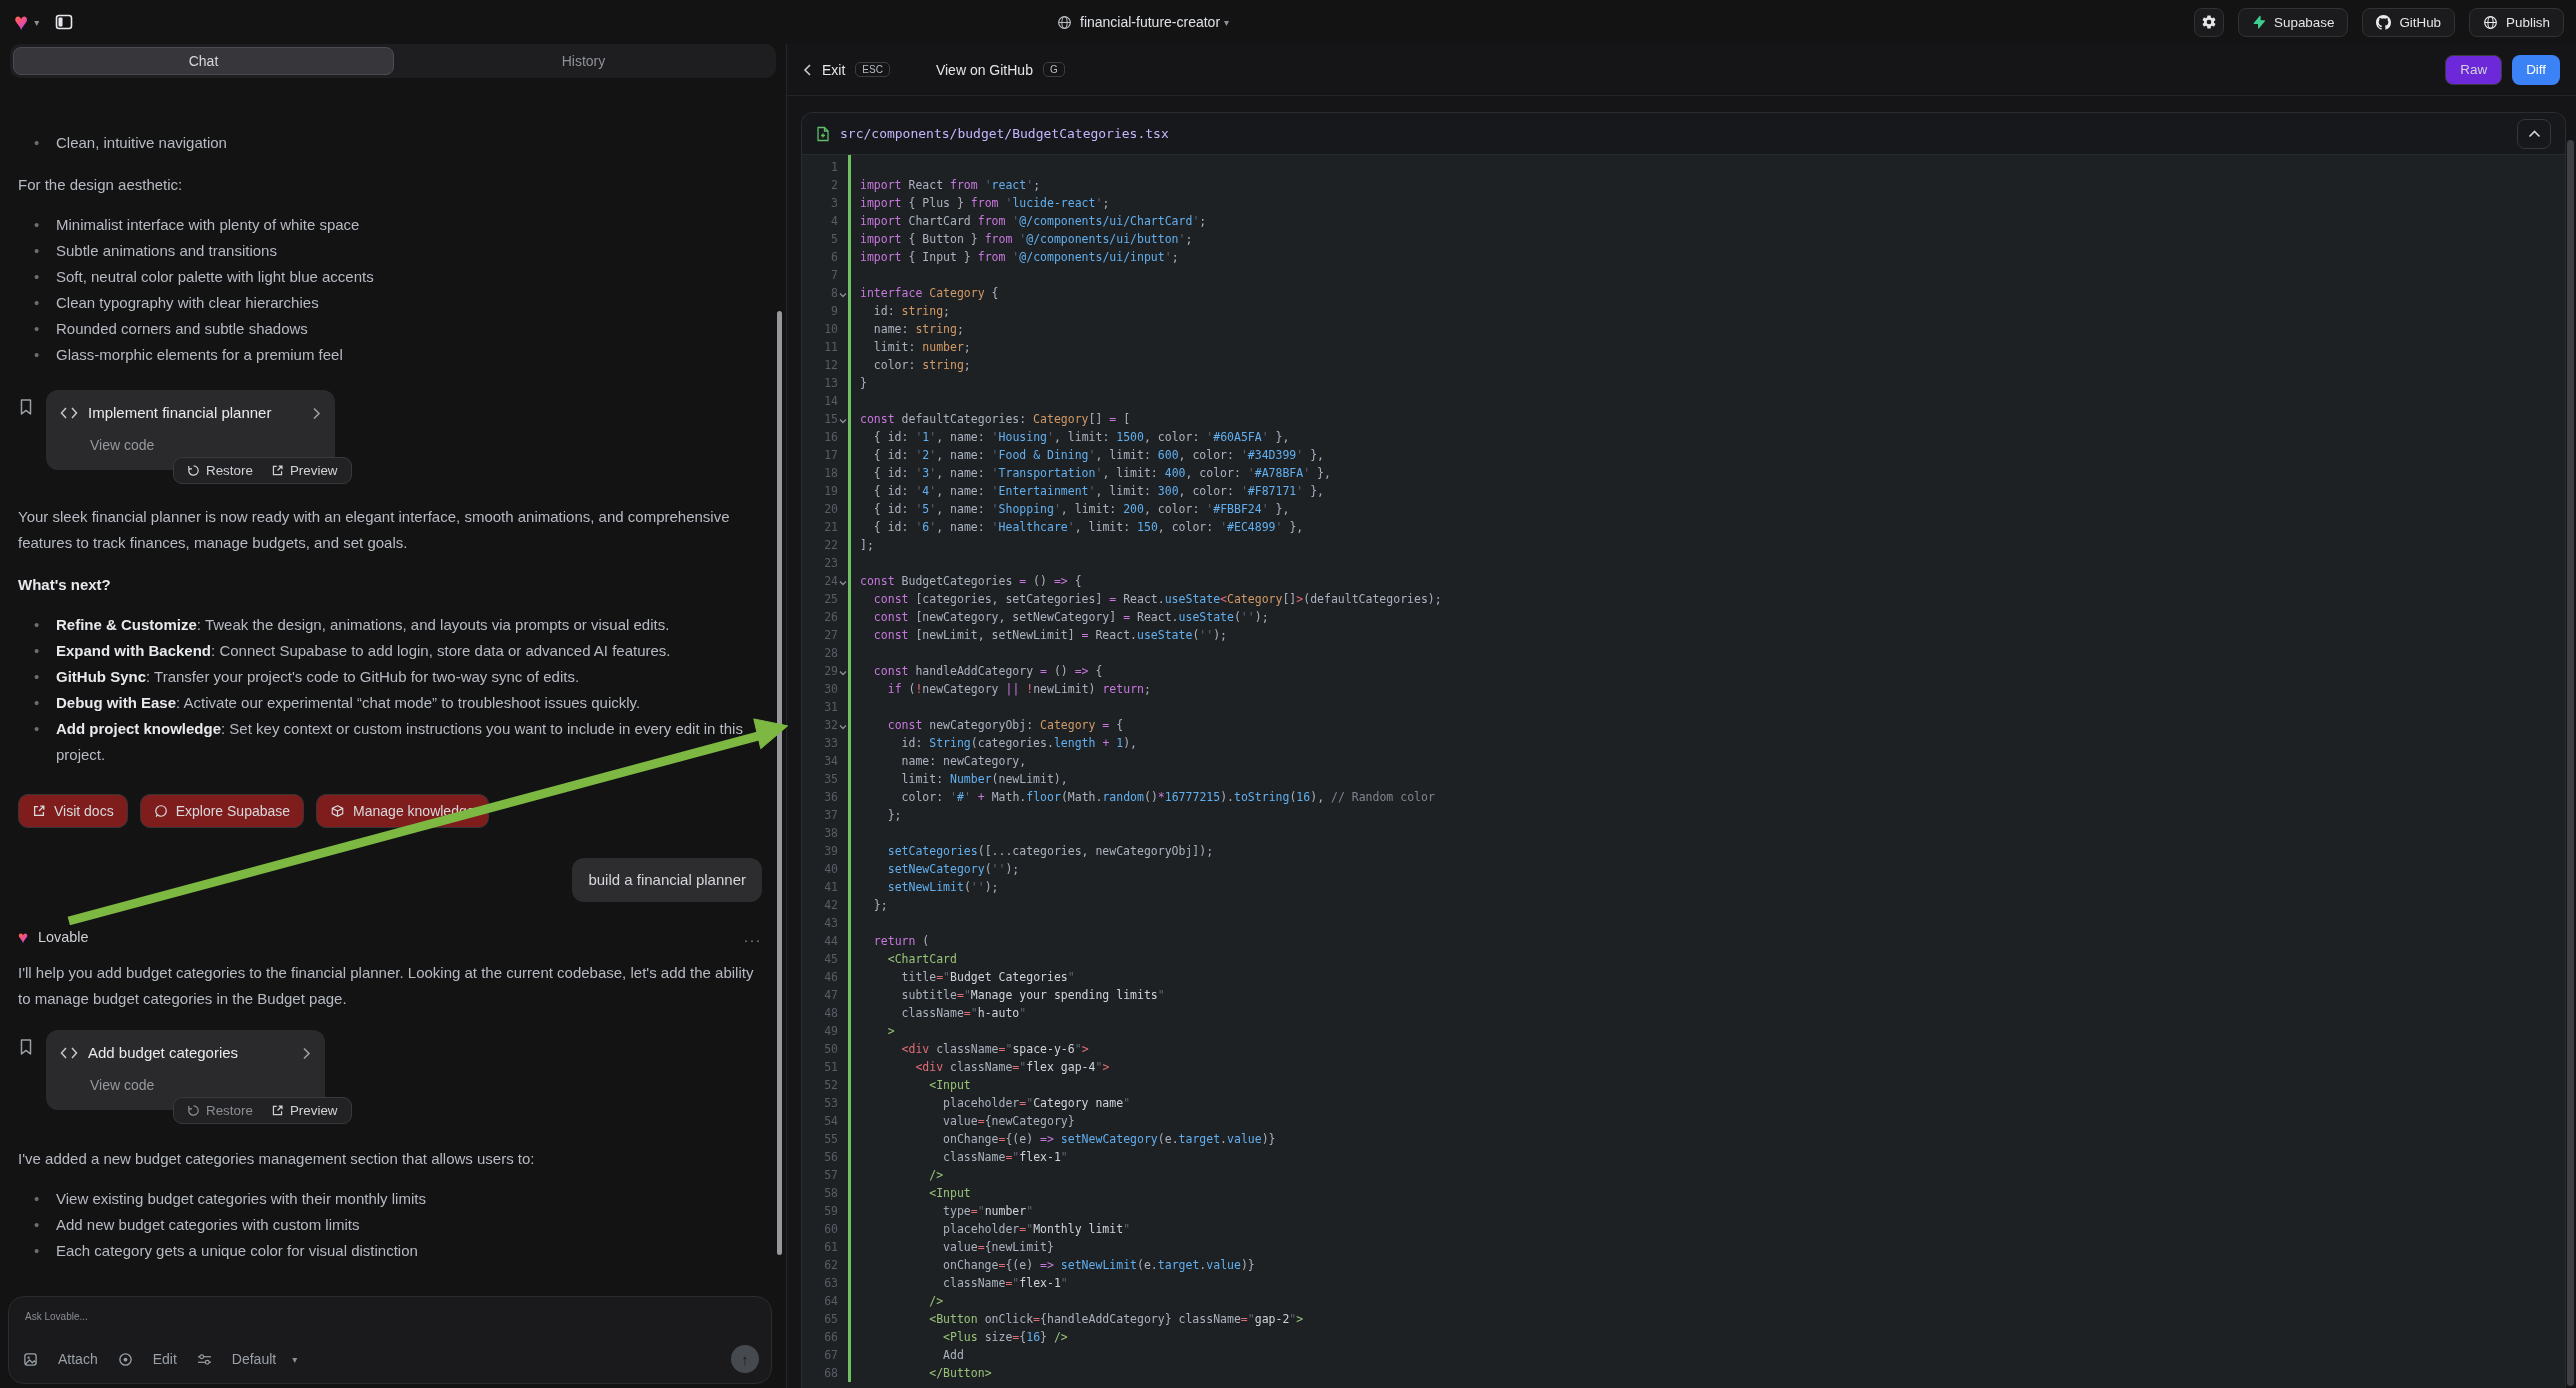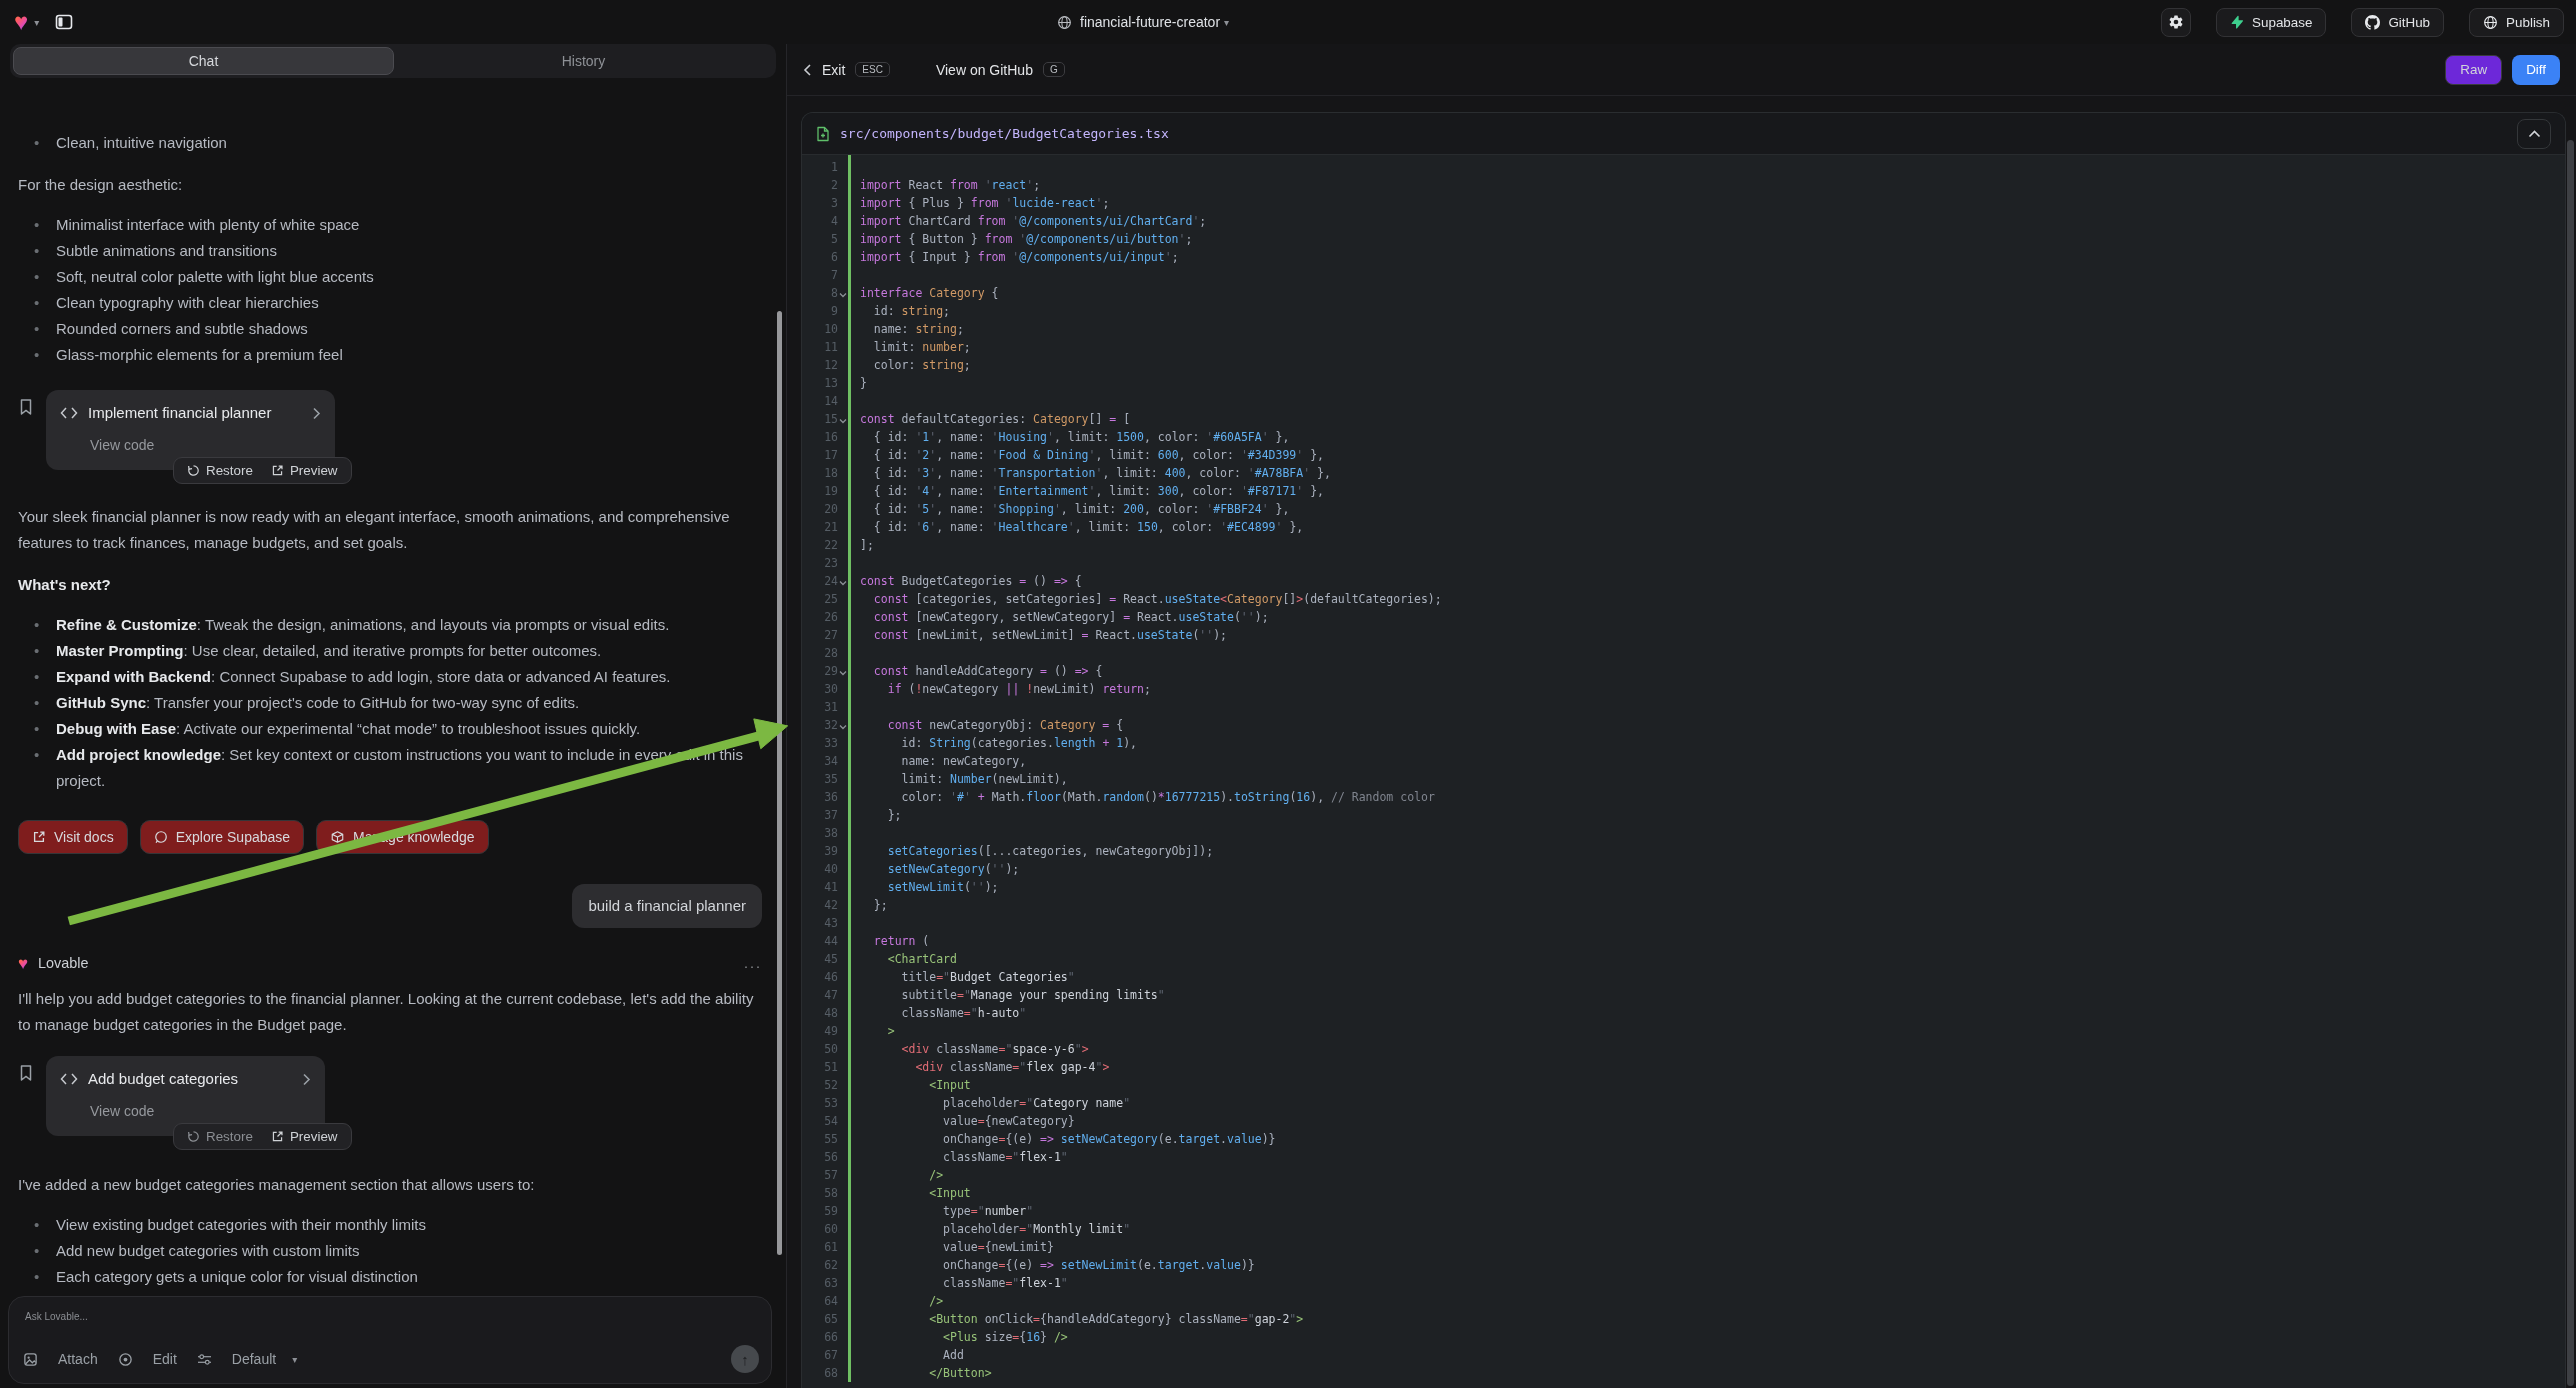--- a/index.html
+++ b/index.html
@@ -6,21 +6,21 @@
   html,body { width:2576px; height:1388px; overflow:hidden; background:#131314; font-family:"Liberation Sans",sans-serif; }
   body { position:relative; color:#c6c9ce; }
 
   
   .topbar { position:absolute; top:0; left:0; right:0; height:44px; background:#131314; z-index:5; }
   .tb-left { position:absolute; left:14px; top:0; height:44px; display:flex; align-items:center; gap:10px; }
   .heart { font-size:24px; line-height:1; background:linear-gradient(135deg,#ff9d3f 0%,#ff5a5f 35%,#e64ca8 60%,#8a4dff 85%,#4d7cff 100%); -webkit-background-clip:text; background-clip:text; color:transparent; }
   .tb-caret { color:#8d9096; font-size:10px; margin-left:-4px; }
   .panel-btn { width:30px; height:30px; border-radius:7px; display:flex; align-items:center; justify-content:center; }
   .tb-center { position:absolute; left:1057px; top:0; height:44px; display:flex; align-items:center; gap:8px; color:#dfe2e6; font-size:14px; }
-  .tb-right { position:absolute; right:12px; top:0; height:44px; display:flex; align-items:center; gap:25px; }
+  .tb-right { position:absolute; right:12px; top:0; height:44px; display:flex; align-items:center; gap:14px; }
   .tb-btn { height:29px; display:flex; align-items:center; gap:8px; padding:0 13px; border:1px solid #323235; border-radius:8px; background:#1b1b1d; color:#e3e5e8; font-size:13.4px; }
   .tb-btn.icon-only { width:30px; padding:0; justify-content:center; font-size:15px; }
 
   
   .main { position:absolute; top:0; bottom:0; left:0; right:0; display:flex; padding-top:44px;border-radius:17px; }
   .chat-pane { width:787px; position:relative; border-right:1px solid #26262a; background:#131314; }
   .code-pane { flex:1; position:relative; background:#151517; }
 
   
   .tabs { margin:0 10px; height:34px; background:#1e1e21; border-radius:10px; display:flex; padding:3px; }
@@ -203,21 +203,20 @@
               <span>Preview</span>
             </span>
           </div>
         </div>
       </div>
 
       <p style="margin-top:34px">Your sleek financial planner is now ready with an elegant interface, smooth animations, and comprehensive features to track finances, manage budgets, and set goals.</p>
       <p class="bold-h">What's next?</p>
       <ul class="blist">
           <li><b>Refine &amp; Customize</b>: Tweak the design, animations, and layouts via prompts or visual edits.</li>
-          <li><b>Master Prompting</b>: Use clear, detailed, and iterative prompts for better outcomes.</li>
           <li><b>Expand with Backend</b>: Connect Supabase to add login, store data or advanced AI features.</li>
           <li><b>GitHub Sync</b>: Transfer your project's code to GitHub for two-way sync of edits.</li>
           <li><b>Debug with Ease</b>: Activate our experimental “chat mode” to troubleshoot issues quickly.</li>
           <li><b>Add project knowledge</b>: Set key context or custom instructions you want to include in every edit in this project.</li>
         </ul>
 
       <div class="qa-row">
         <span class="qa-btn">
           <svg class="ic" width="14" height="14" viewBox="0 0 16 16">
               <path d="M7 3H3v10h10V9" fill="none" stroke="#d7d9dd" stroke-width="1.5"></path>

